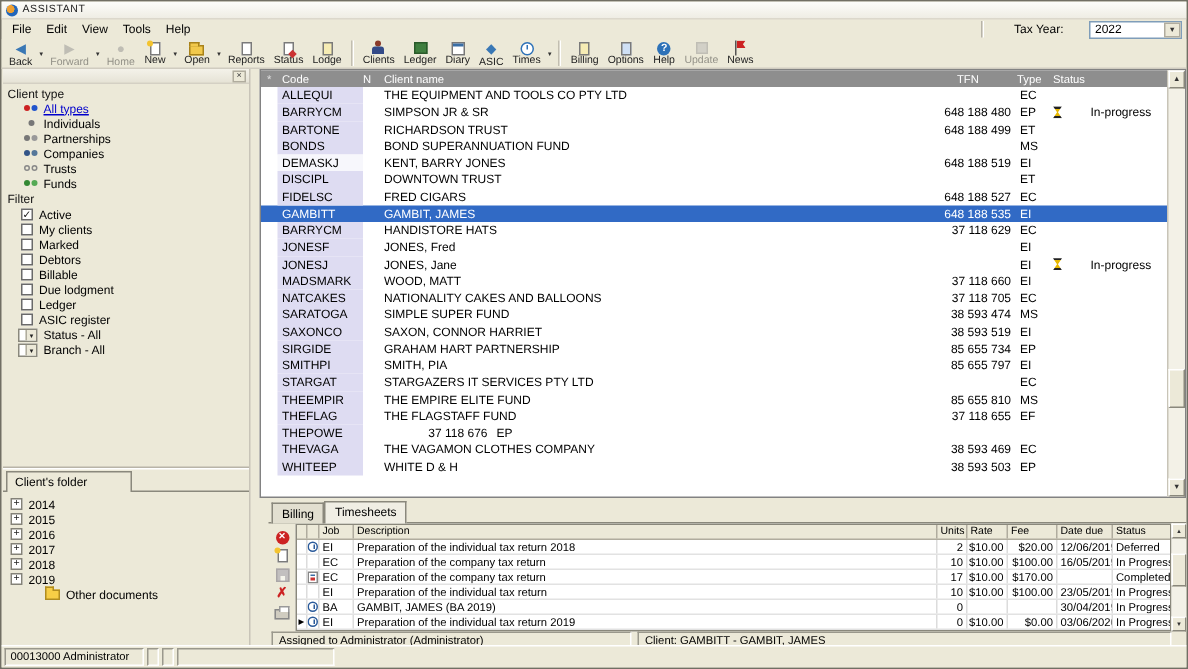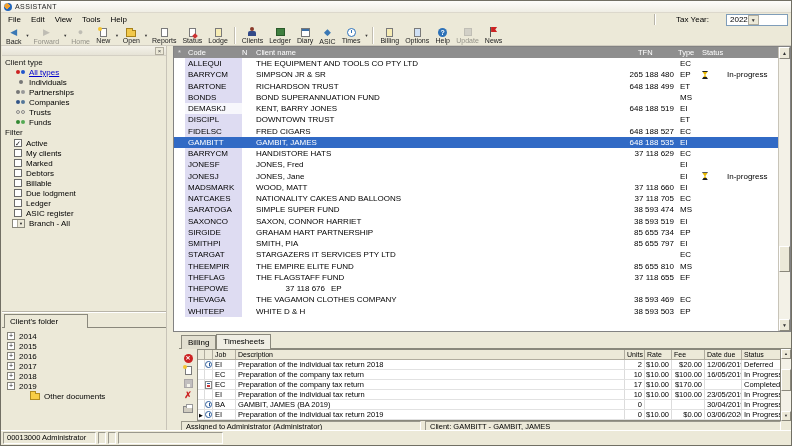--- a/index.html
+++ b/index.html
@@ -10,21 +10,21 @@
   .titlebar{position:absolute;top:0;left:0;right:0;height:12px;background:linear-gradient(#fdfdfb,#efede4);
             display:flex;align-items:center;padding-left:3px;gap:3px;border-bottom:1px solid #dcd8cc}
   .app-icon{width:8px;height:8px;border-radius:50%;background:radial-gradient(circle at 38% 38%,#f0a030 36%,#2266bb 40%)}
   .title-text{font-size:7px;color:#222;letter-spacing:.4px}
   
   .menubar{position:absolute;top:12px;left:0;right:0;height:13px;display:flex;align-items:center;padding-left:2px}
   .menu-item{padding:0 5px;line-height:13px;font-size:8px}
   .taxyear{position:absolute;right:3px;top:12px;height:13px;display:flex;align-items:center;gap:17px}
   .ty-sep{width:2px;height:11px;border-left:1px solid #b8b4a8;border-right:1px solid #fff;margin-right:3px}
   .ty-combo{width:62px;height:12px;background:#fff;border:1px solid #7f9db9;display:flex;align-items:center;
-            justify-content:flex-start;padding-left:3px}
+            justify-content:space-between;padding-left:3px}
   .ty-btn{width:11px;height:10px;background:#ece9d8;border:1px solid #b0ac9e;font-size:5px;line-height:8px;text-align:center;color:#333}
   
   .toolbar{position:absolute;top:25px;left:0;right:0;height:20px;display:flex;align-items:stretch;padding-left:2px;
            background:#ece9d8;border-bottom:1px solid #d0ccc0}
   .tbtn{display:flex;flex-direction:column;align-items:center;justify-content:space-between;padding:1px 3px;min-width:21px}
   .tbtn .lbl{font-size:7px;color:#222;white-space:nowrap}
   .tbtn.disabled{opacity:.45;filter:grayscale(1)}
   .tb-arrow{display:flex;align-items:center;font-size:4px;color:#333;padding:0 1px}
   .tb-sep{width:2px;margin:1px 3px;border-left:1px solid #c2beb0;border-right:1px solid #fff}
   .mi{width:12px;height:11px;display:flex;align-items:center;justify-content:center;font-size:9px;line-height:11px}
@@ -374,20 +374,26 @@
           <span>Ledger</span>
         </div>
         <div class="cb-row">
           <span class="cb-box"></span>
           <span>ASIC register</span>
         </div>
         <div class="dd-row">
           <span class="dd-btn">
             <i>▼</i>
           </span>
+          <span>Status - All</span>
+        </div>
+        <div class="dd-row">
+          <span class="dd-btn">
+            <i>▼</i>
+          </span>
           <span>Branch - All</span>
         </div>
       </div>
     <div class="groove"></div>
     <div class="folder-tabline"></div>
     <div class="folder-tab">Client's folder</div>
     <div class="tree" id="folder-tree">
         <div class="tree-row">
           <span class="exp">+</span>
           <span class="tree-label">2014</span>
@@ -437,21 +443,21 @@
           <span class="c c-name">THE EQUIPMENT AND TOOLS CO PTY LTD</span>
           <span class="c c-tfn"></span>
           <span class="c c-type">EC</span>
           <span class="c c-status"></span>
         </div>
         <div class="crow">
           <span class="c c-mark"></span>
           <span class="c c-code">BARRYCM</span>
           <span class="c c-n"></span>
           <span class="c c-name">SIMPSON JR &amp; SR</span>
-          <span class="c c-tfn">265 188 480</span>
+          <span class="c c-tfn">648 188 480</span>
           <span class="c c-type">EP</span>
           <span class="c c-status">
             <span class="hg"></span>
             <span>In-progress</span>
           </span>
         </div>
         <div class="crow">
           <span class="c c-mark"></span>
           <span class="c c-code">BARTONE</span>
           <span class="c c-n"></span>

